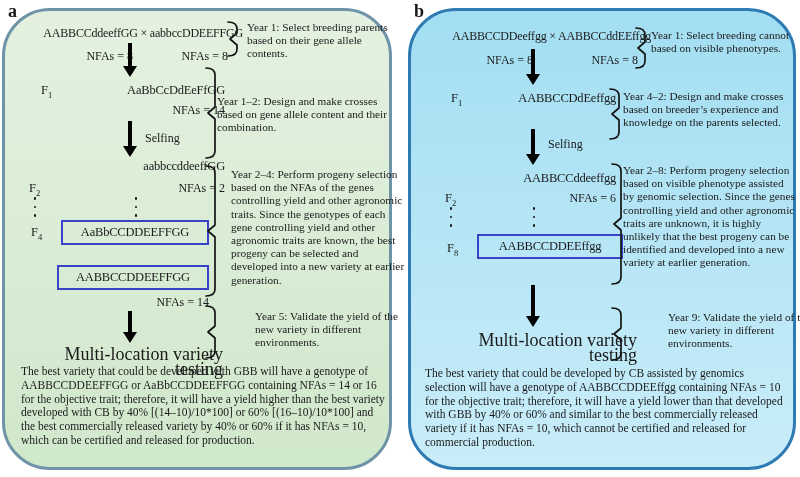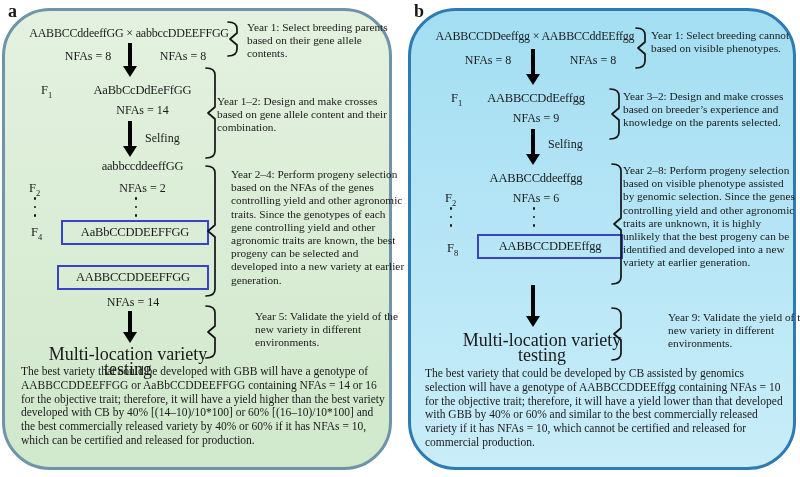--- a/index.html
+++ b/index.html
@@ -10,21 +10,21 @@
   #panel-a{left:2px;top:8px;width:390px;height:462px;
            border-color:var(--panel-a-border,#6f94a8);
            background:linear-gradient(180deg,var(--panel-a-bg-top,#e4f1e0),var(--panel-a-bg-bottom,#d0e8cb));}
   #panel-b{left:408px;top:8px;width:388px;height:462px;
            border-color:var(--panel-b-border,#2e7ab3);
            background:linear-gradient(180deg,var(--panel-b-bg-top,#a3def2),var(--panel-b-bg-bottom,#c9edf9));}
   .panel-label{position:absolute;font-size:18px;font-weight:bold;line-height:18px;}
   #label-a{left:8px;top:2px;}
   #label-b{left:414px;top:2px;}
   .t{position:absolute;line-height:15px;}
-  .c{text-align:center;}
+  .c{text-align:right;}
   .cross{font-size:12px;white-space:nowrap;letter-spacing:-0.2px;font-weight:500;}
   .geno{font-size:12.5px;letter-spacing:-0.2px;}
   .nfa{font-size:12px;}
   .flabel{font-size:12.5px;}
   .flabel sub{font-size:8.5px;}
   .selfing{font-size:12px;}
   .yeartext{font-size:11.3px;line-height:13.2px;}
   .footer{font-size:11.5px;line-height:13.8px;text-align:left;}
   .testing{font-size:18px;}
   .gbox{position:absolute;box-sizing:border-box;border:2px solid var(--box-border,#3a43c6);
@@ -118,21 +118,20 @@
     <div class="t c cross" style="left:8px;top:18px;width:232px;">AABBCCDDeeffgg × AABBCCddEEffgg</div>
     <div class="t c nfa" style="left:32px;top:42px;width:90px;">NFAs = 8</div>
     <div class="t c nfa" style="left:137px;top:42px;width:90px;">NFAs = 8</div>
     <div class="arrow" style="left:115px;top:38px;height:36px;">
         <i class="shaft"></i>
         <i class="head"></i>
       </div>
 
     <div class="t flabel" style="left:40px;top:80px;"><span>F</span><sub>1</sub></div>
     <div class="t c geno" style="left:45px;top:80px;width:160px;">AABBCCDdEeffgg</div>
-    <div class="t c nfa" style="left:45px;top:100px;width:160px;">NFAs = 9</div>
 
     <div class="arrow" style="left:115px;top:118px;height:36px;">
         <i class="shaft"></i>
         <i class="head"></i>
       </div>
     <div class="t selfing" style="left:137px;top:126px;">Selfing</div>
 
     <div class="t c geno" style="left:45px;top:160px;width:160px;">AABBCCddeeffgg</div>
     <div class="t flabel" style="left:34px;top:180px;"><span>F</span><sub>2</sub></div>
     <div class="t c nfa" style="left:45px;top:180px;width:160px;">NFAs = 6</div>
@@ -158,21 +157,21 @@
     <div class="t c testing" style="left:36px;top:322px;width:190px;">Multi-location variety testing</div>
 
     <svg class="brace" width="14" height="42" style="left:224px;top:16px;">
         <path d="M1,1 Q10,1 10,8 L10,15 L3,21 L10,27 L10,34 Q10,41 1,41"></path>
       </svg>
     <div class="t yeartext" style="left:240px;top:18px;width:148px;">Year 1: Select breeding cannot based on visible phenotypes.</div>
 
     <svg class="brace" width="14" height="52" style="left:198px;top:77px;">
         <path d="M1,1 Q10,1 10,8 L10,20 L3,26 L10,32 L10,44 Q10,51 1,51"></path>
       </svg>
-    <div class="t yeartext" style="left:212px;top:79px;width:170px;">Year 3–2: Design and make crosses based on breeder’s experience and knowledge on the parents selected.</div>
+    <div class="t yeartext" style="left:212px;top:79px;width:170px;">Year 4–2: Design and make crosses based on breeder’s experience and knowledge on the parents selected.</div>
 
     <svg class="brace" width="14" height="122" style="left:200px;top:152px;">
         <path d="M1,1 Q10,1 10,8 L10,55 L3,61 L10,67 L10,114 Q10,121 1,121"></path>
       </svg>
     <div class="t yeartext" style="left:212px;top:153px;width:172px;">Year 2–8: Perform progeny selection based on visible phenotype assisted by genomic selection. Since the genes controlling yield and other agronomic traits are unknown, it is highly unlikely that the best progeny can be identified and developed into a new variety at earlier generation.</div>
 
     <svg class="brace" width="14" height="54" style="left:200px;top:296px;">
         <path d="M1,1 Q10,1 10,8 L10,21 L3,27 L10,33 L10,46 Q10,53 1,53"></path>
       </svg>
     <div class="t yeartext" style="left:212px;top:300px;width:160px;margin-left:45px;">Year 9: Validate the yield of the new variety in different environments.</div>

